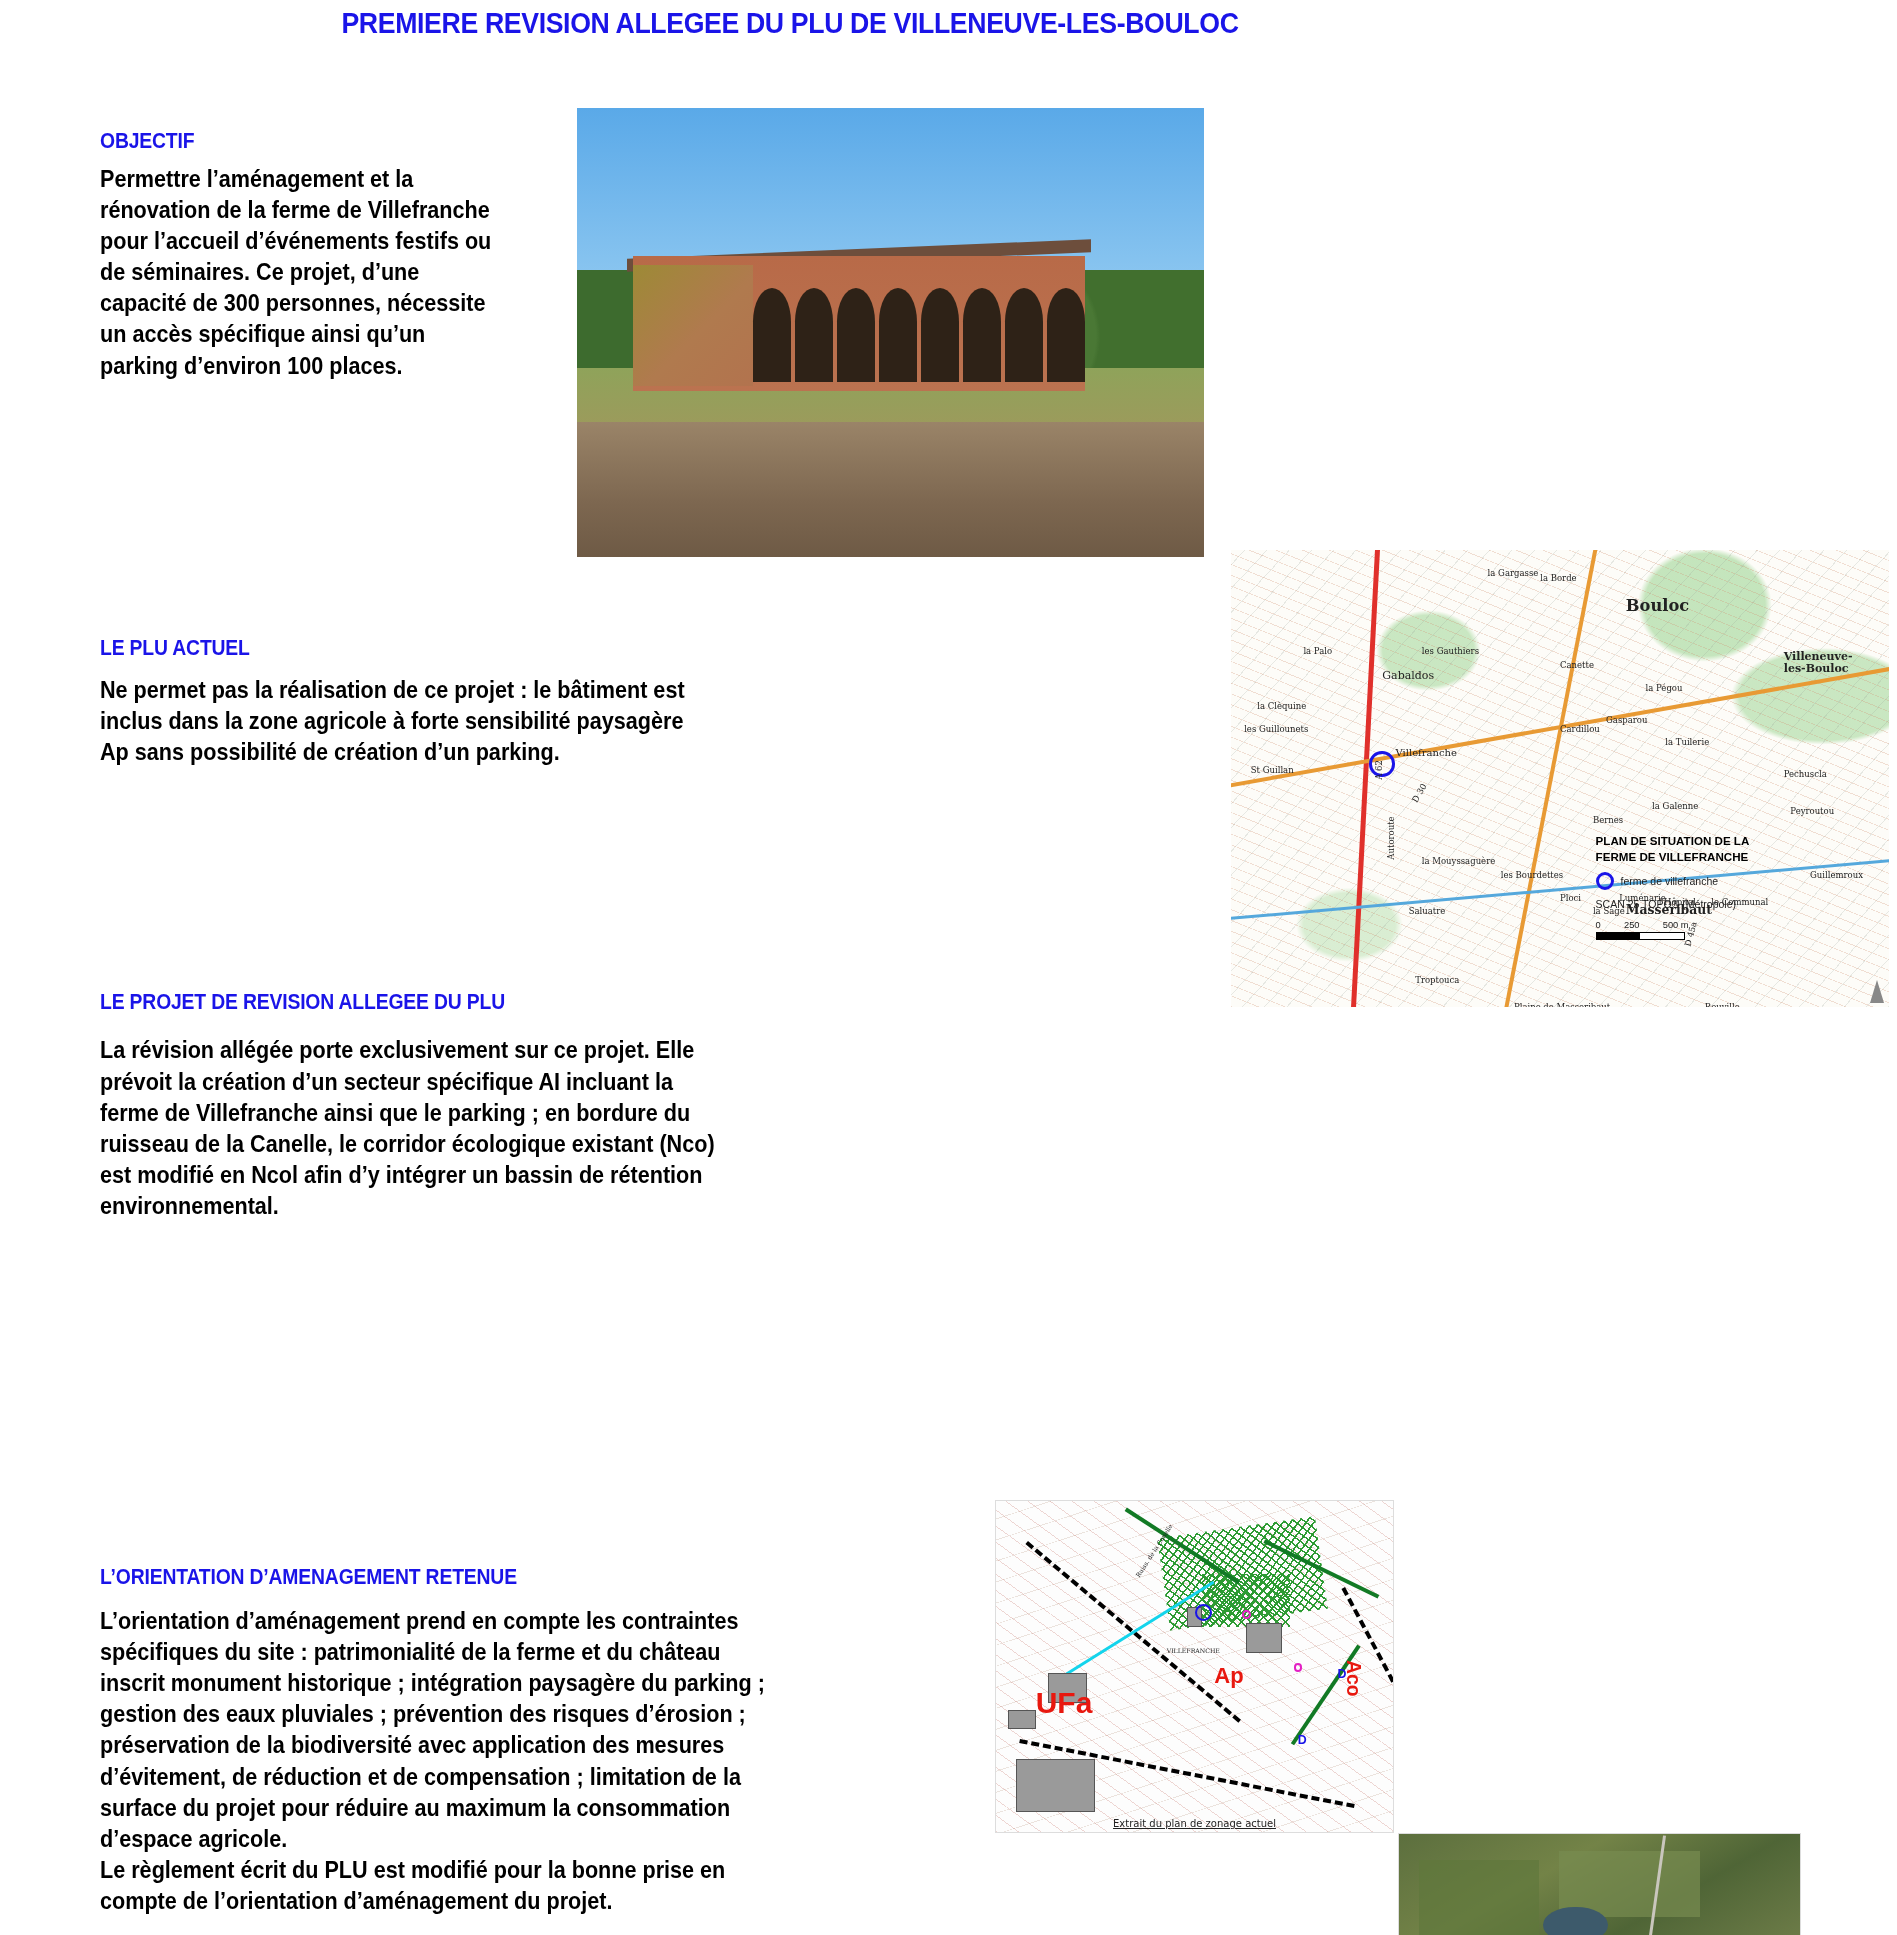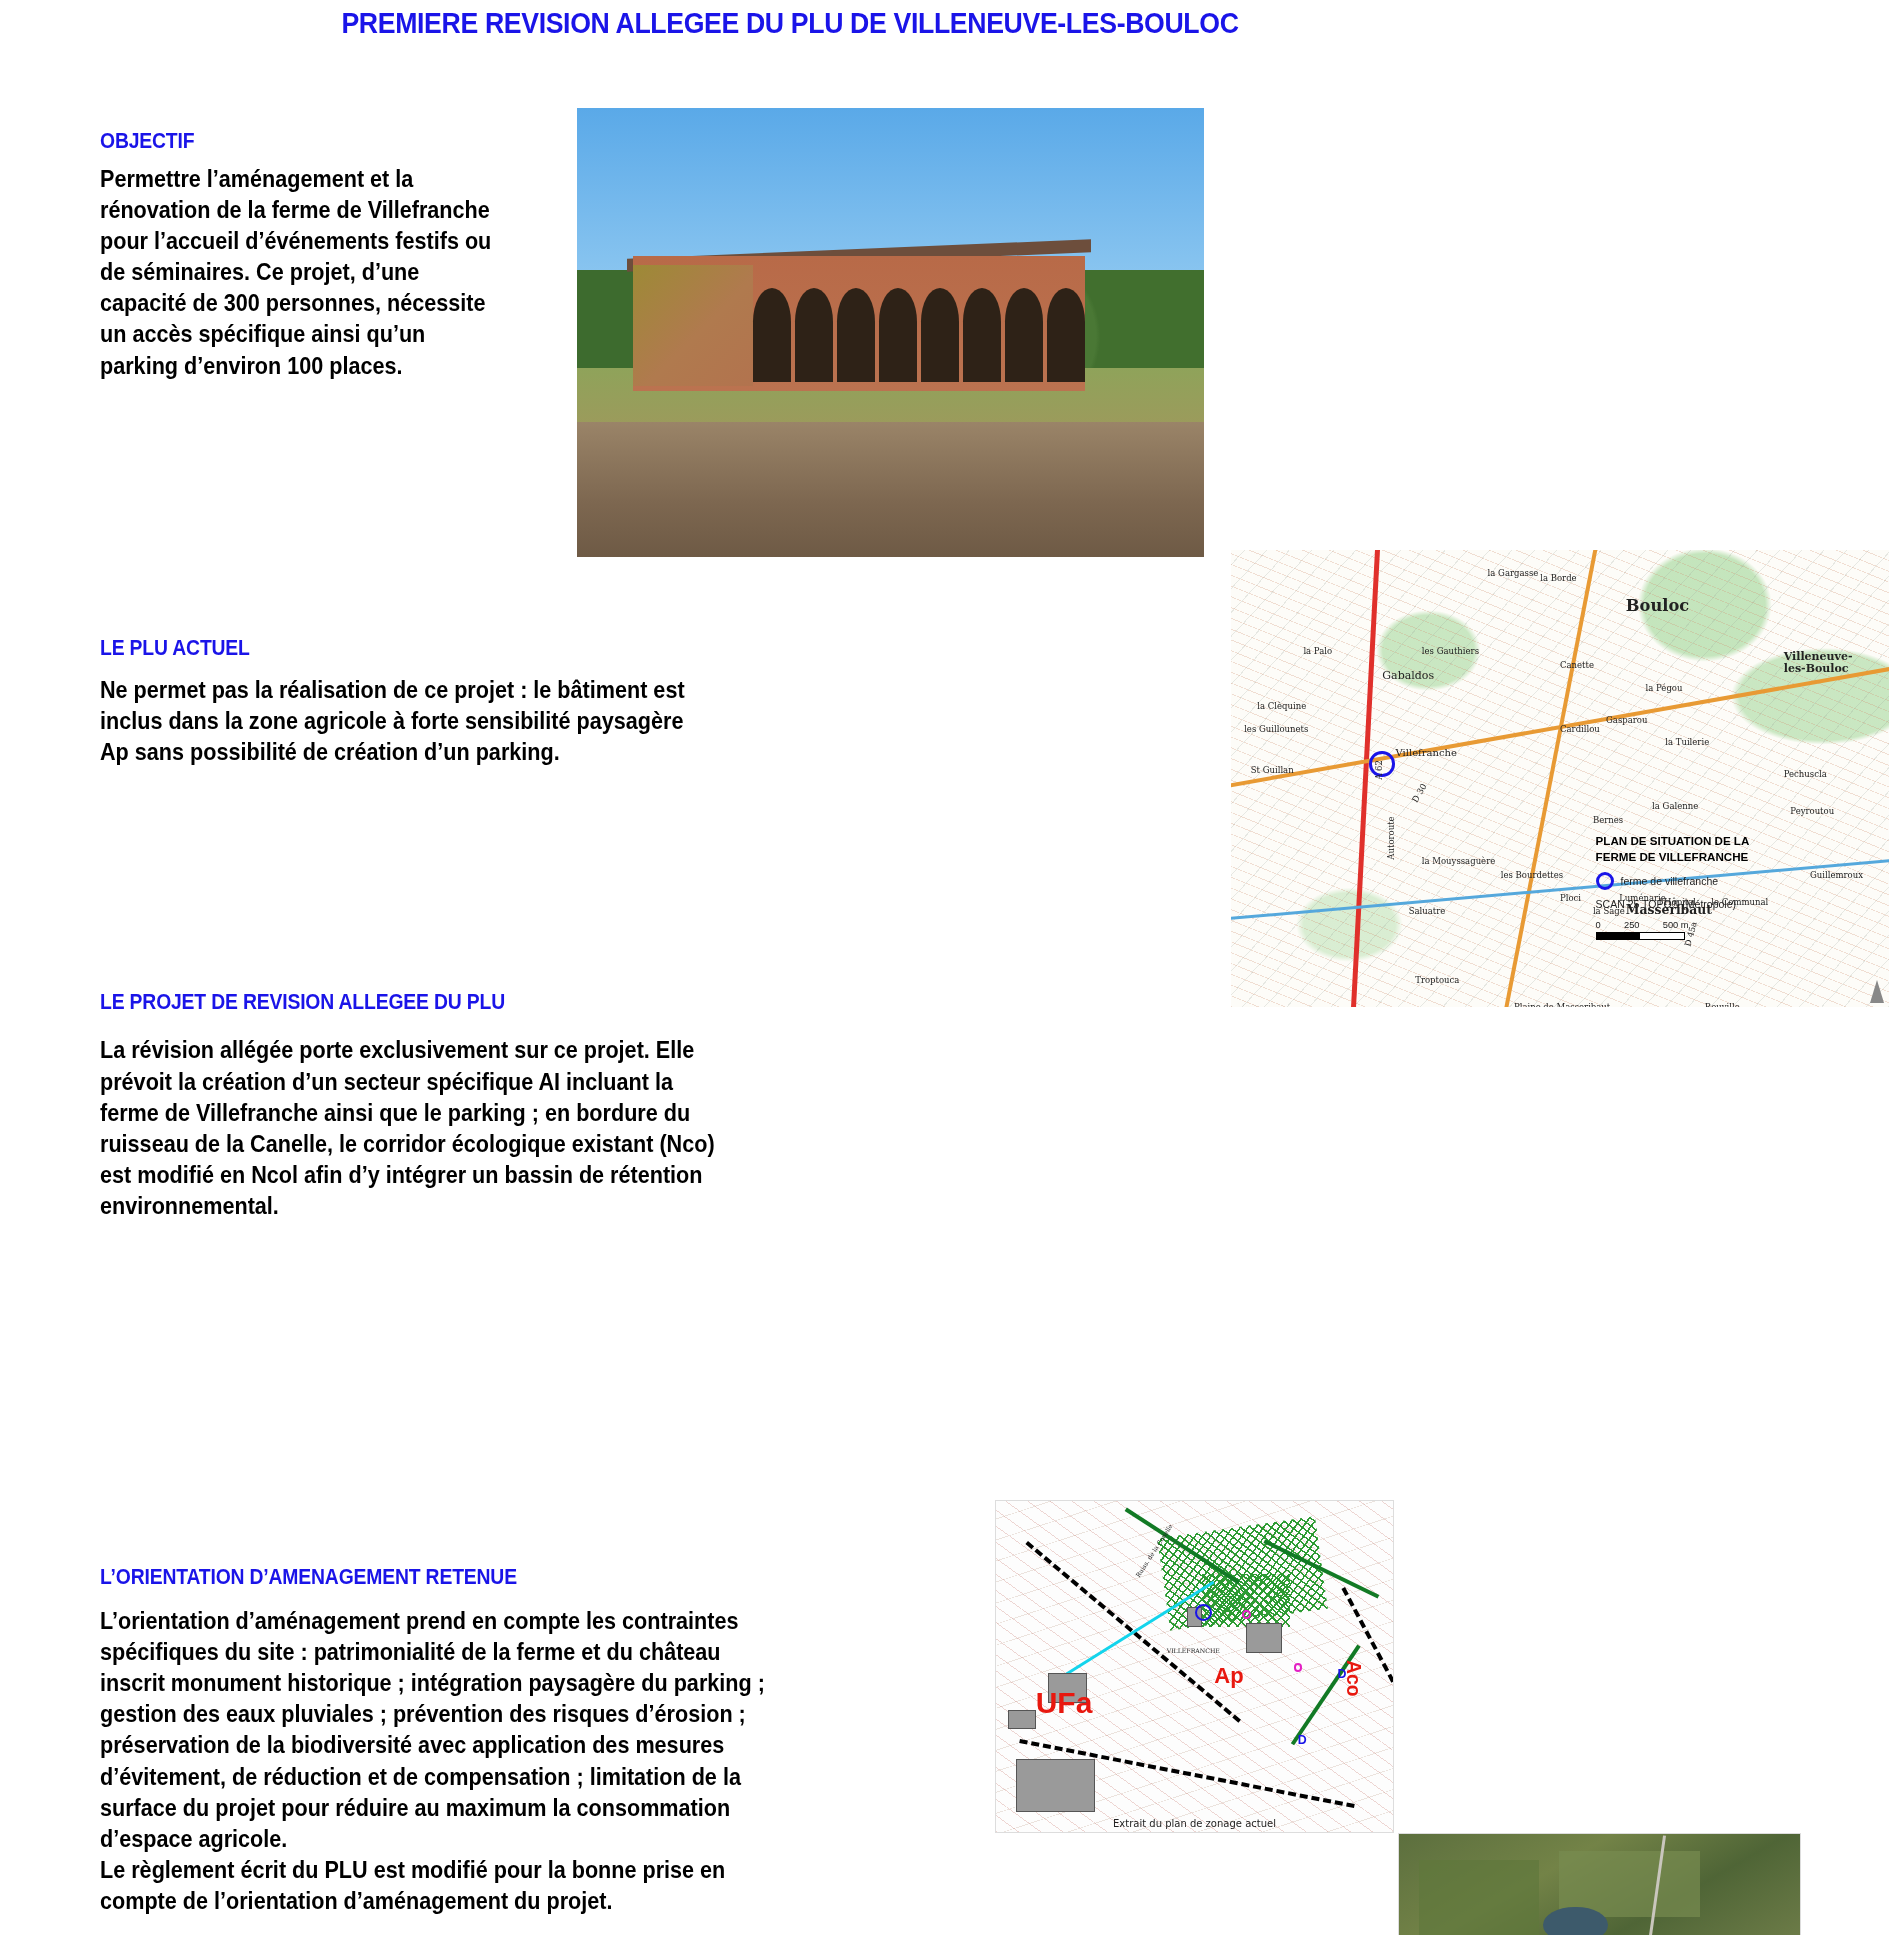--- a/index.html
+++ b/index.html
@@ -52,20 +52,21 @@
 
   
   .figure { position: absolute; overflow: hidden; }
   .fig-caption {
     position: absolute;
     width: 100%;
     text-align: center;
     font-size: 10px;
     color: #222;
     font-family: "DejaVu Sans", sans-serif;
+    text-decoration: underline;
   }
 
   
   .photo-farm {
     background: linear-gradient(#6fb8ef 0%, #8fcbf4 38%, #bcdff8 45%, #bcdff8 46%, #ffffff 46.2%);
     position: relative;
   }
   .pf-sky { position:absolute; inset:0 0 52% 0;
     background: linear-gradient(#5aa9e8, #97cdf2); }
   .pf-trees { position:absolute; left:0; right:0; top:36%; height:24%;

